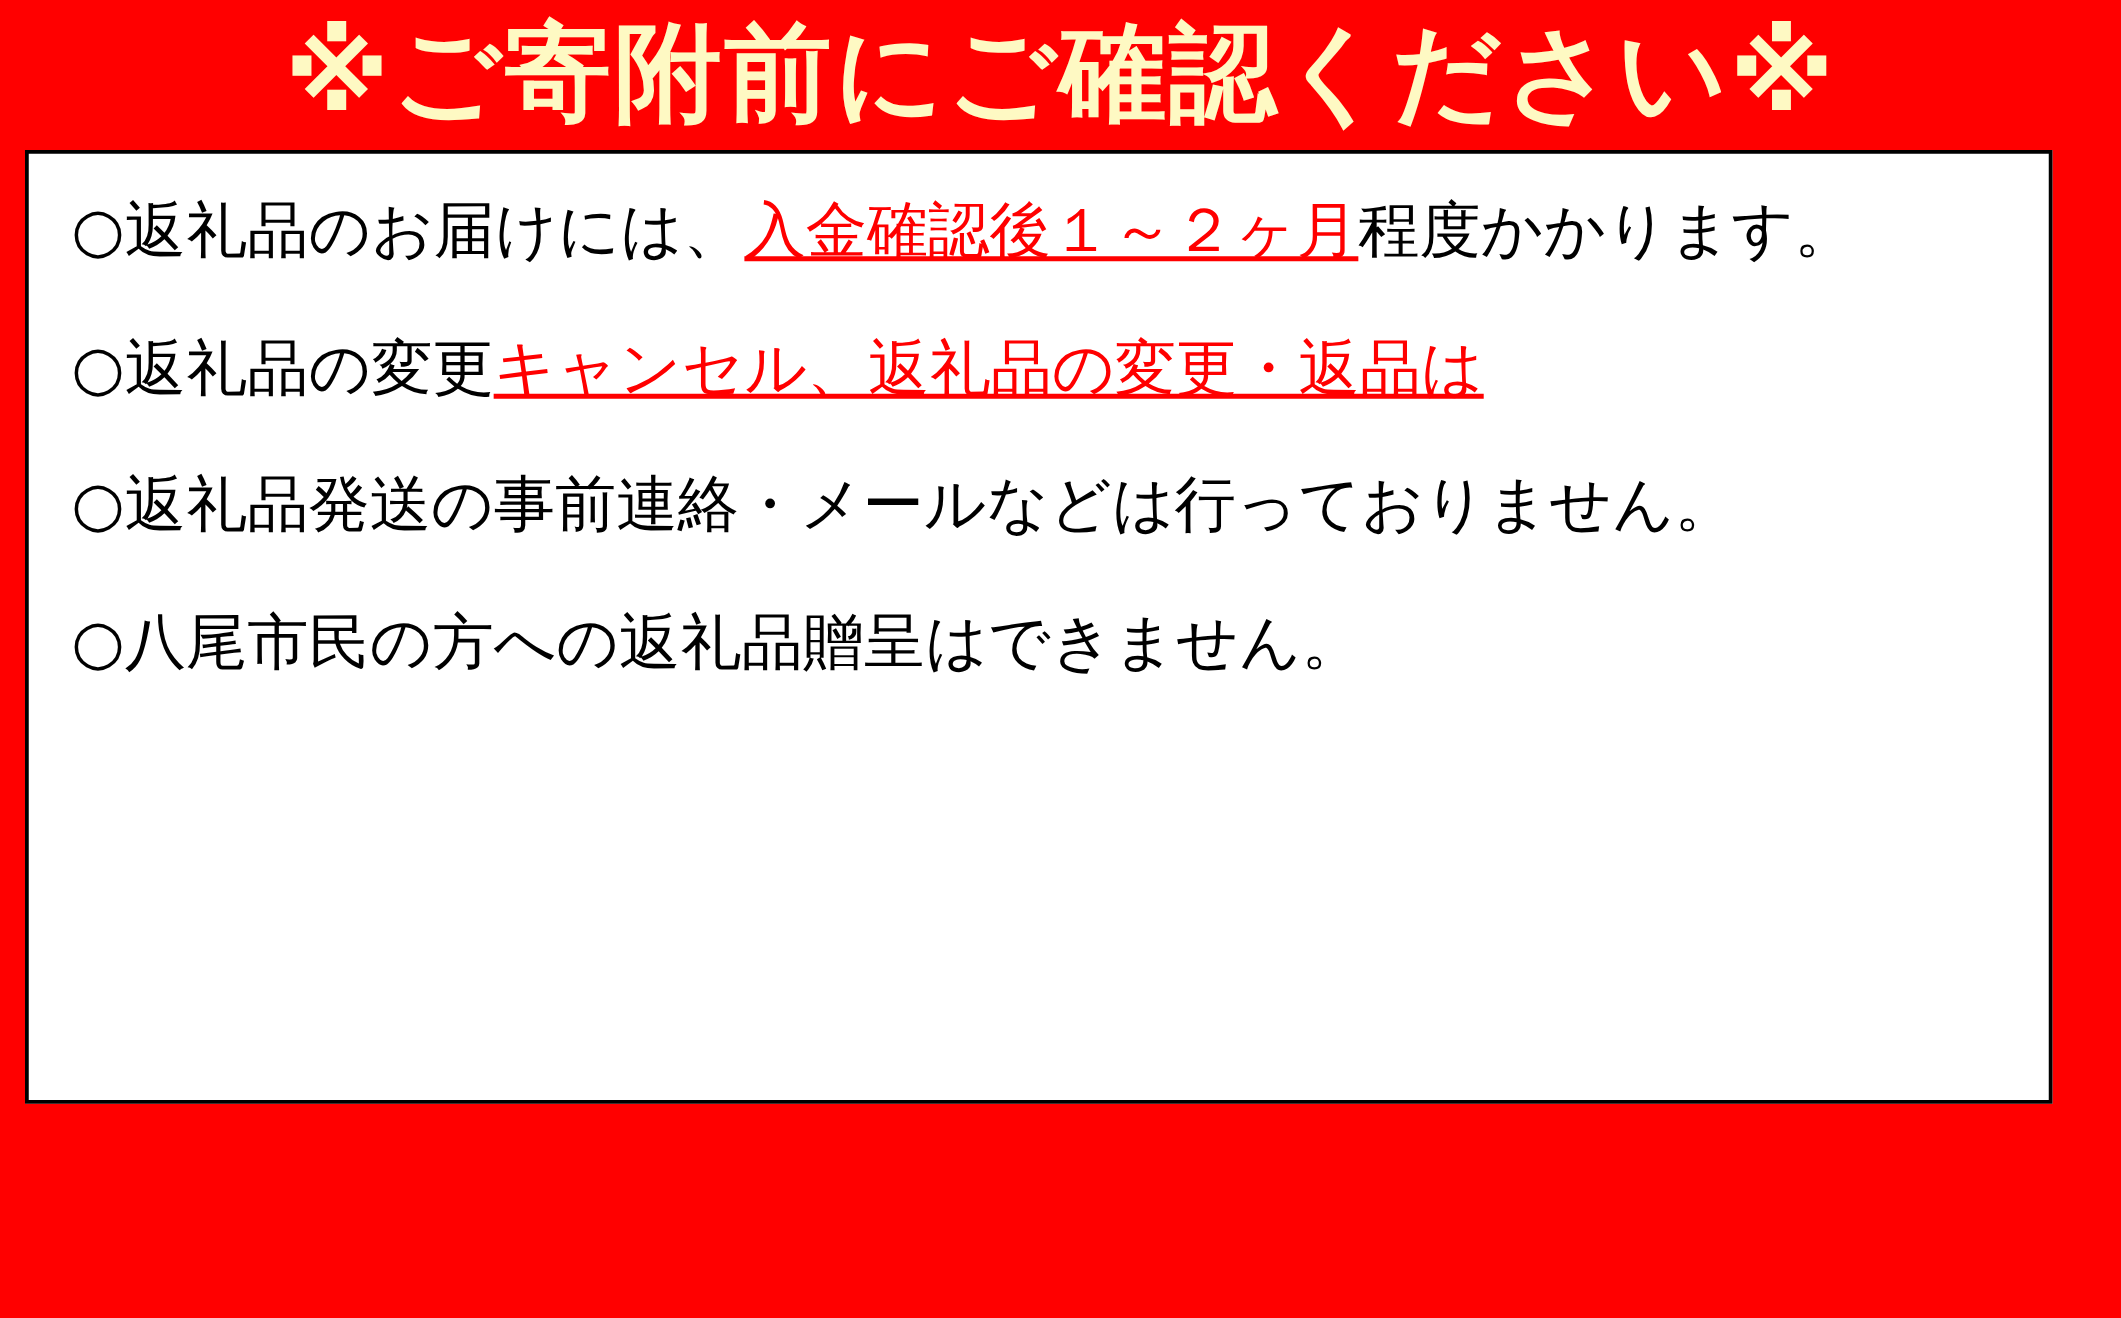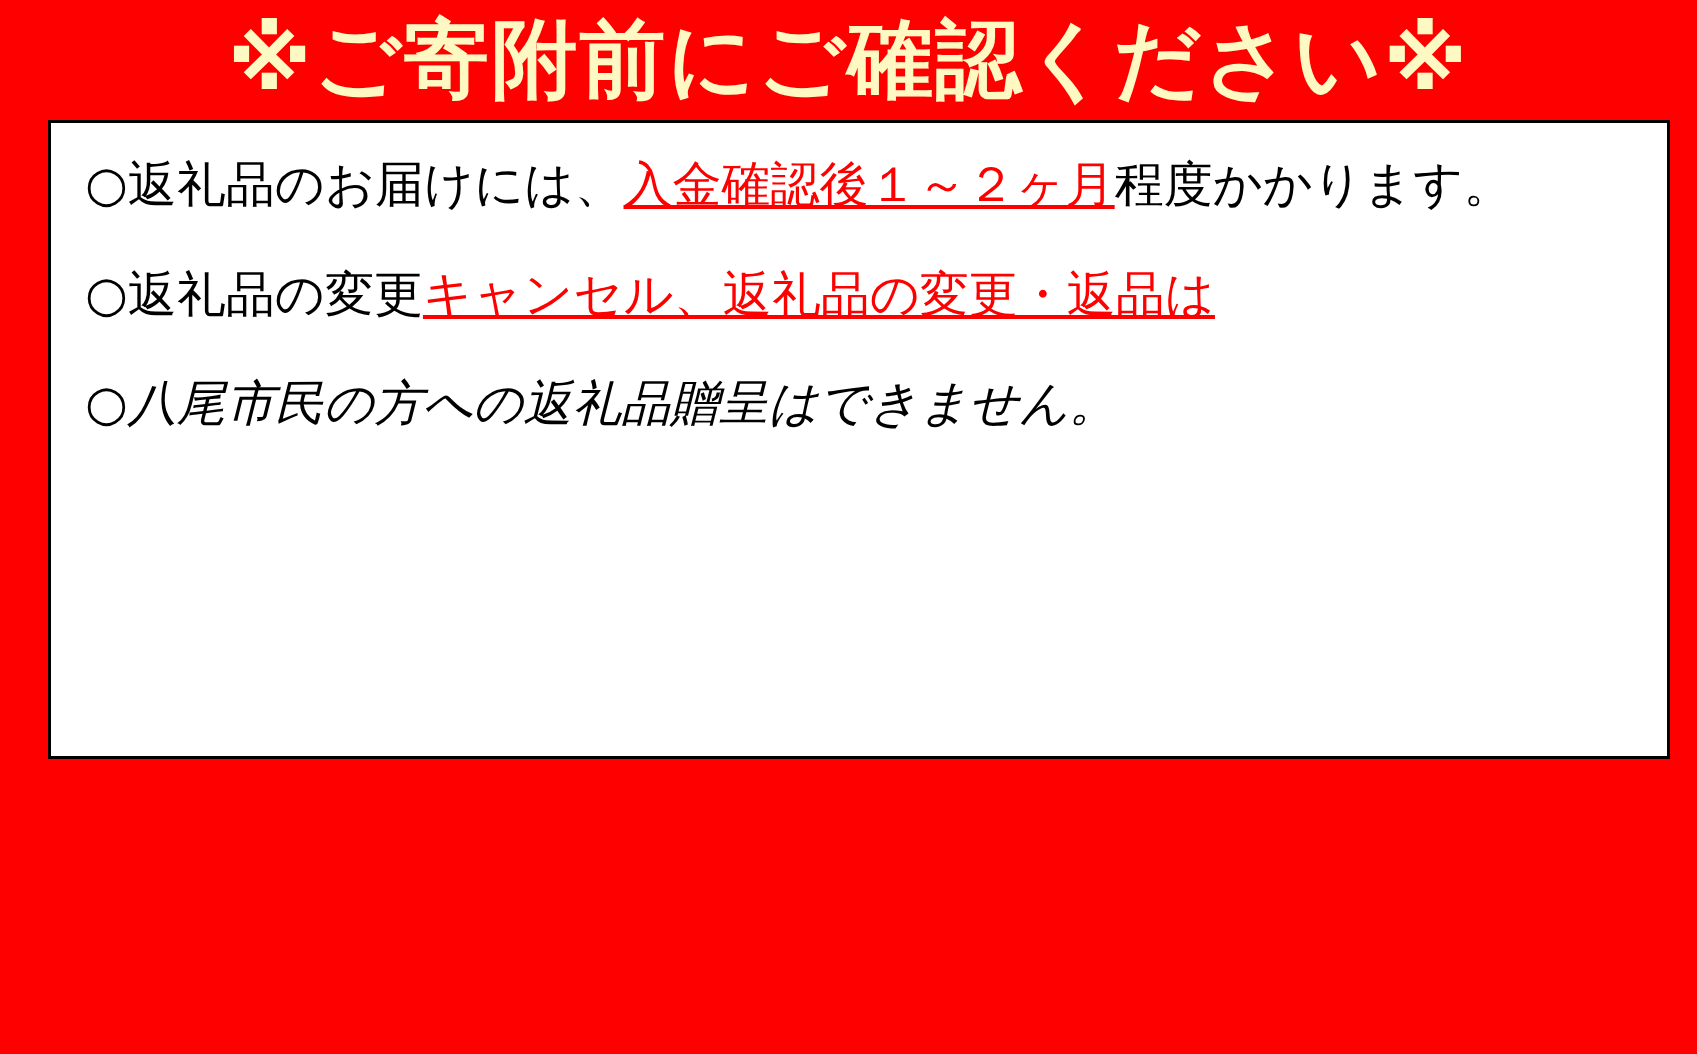--- a/index.html
+++ b/index.html
@@ -34,45 +34,44 @@
     font-size: 86px;
     font-weight: bold;
     letter-spacing: 2px;
     line-height: 1;
     white-space: nowrap;
   }
 
   .notice-body {
     box-sizing: border-box;
     position: absolute;
-    left: 48px;
+    left: 20px;
     top: 120px;
     width: 1622px;
-    height: 639px;
+    height: 763px;
     background: #ffffff;
     border: 3px solid #000000;
     padding: 30px 34px 20px 34px;
   }
 
   .notice-list {
     list-style: none;
     margin: 0;
     padding: 0;
   }
 
   .notice-item {
     color: #000000;
     font-size: 49px;
     line-height: 1.30;
     margin-bottom: 46px;
     white-space: nowrap;
   }
   .notice-item:last-child {
     margin-bottom: 0;
-    font-style: italic;
   }
 
   .line2 {
     display: block;
     padding-left: 46px;
   }
 
   .em {
     color: #ff0000;
     text-decoration: underline;
@@ -96,20 +95,23 @@
 
       <li class="notice-item">
         <span>○</span><span class="plain">返礼品のお届けには、</span><span class="em">入金確認後１～２ヶ月</span><span class="plain">程度かかります。</span>
       </li>
 
 
       <li class="notice-item">
         <span>○</span><span class="plain">返礼品の変更</span><span class="em">キャンセル、返礼品の変更・返品は</span>
       </li>
 
+      <li class="notice-item">
+        <span>○</span><span class="plain">返礼品発送の事前連絡・メールなどは行っておりません。</span>
+      </li>
 
       <li class="notice-item">
         <span>○</span><span class="plain">八尾市民の方への返礼品贈呈はできません。</span>
       </li>
 
     </ul>
   </div>
 </div>
 
 </body></html>

